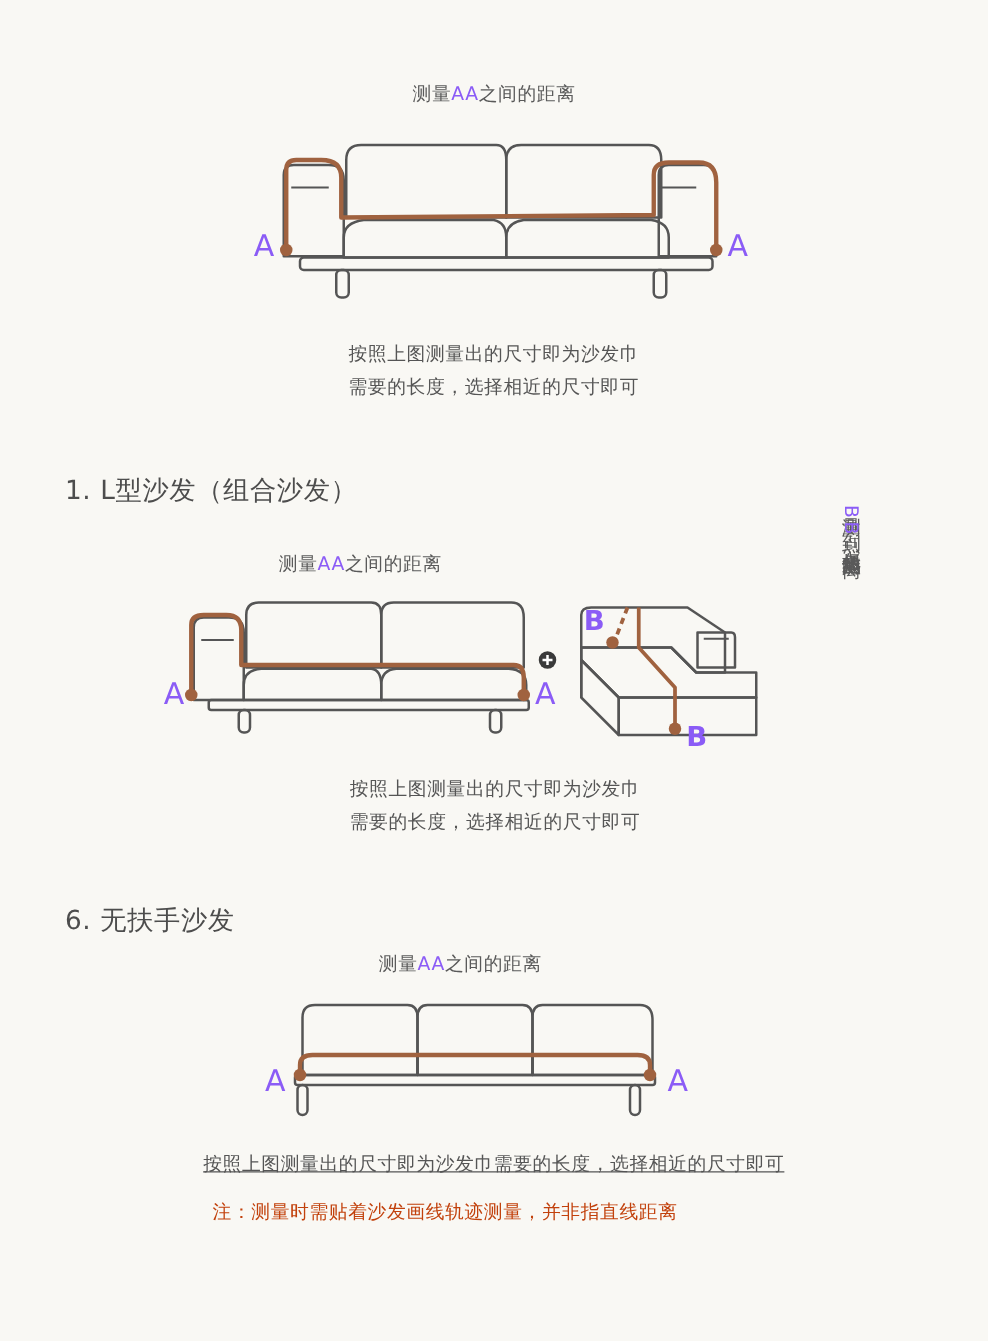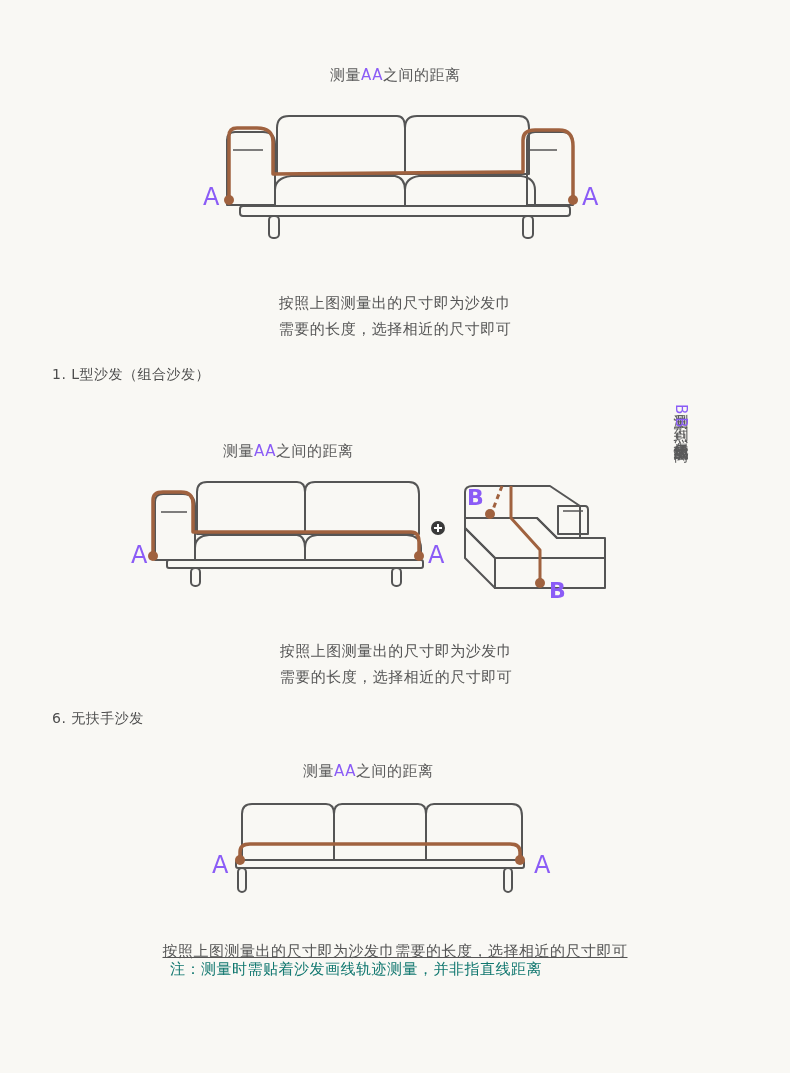--- a/index.html
+++ b/index.html
@@ -1,24 +1,24 @@
 <!DOCTYPE html>
 <html><head>
 <meta charset="utf-8">
 <style>
   html, body { margin:0; padding:0; }
   body { width:790px; height:1073px; background:#f9f8f4; position:relative; overflow:hidden;
          font-family:"DejaVu Sans","Liberation Sans",sans-serif; color:#555; }
   .abs { position:absolute; }
   .caption { font-size:15px; color:#5a5a5a; letter-spacing:0.5px; white-space:nowrap; }
   .accent { color:#8b5cf6;text-align:center; }
-  .desc { font-size:15px; color:#555; line-height:26px; text-align:center; letter-spacing:0.5px;margin-top:20px; }
-  .heading { font-size:14px; color:#4d4d4d; letter-spacing:0.5px; white-space:nowrap; }
+  .desc { font-size:15px; color:#555; line-height:26px; text-align:center; letter-spacing:0.5px; }
+  .heading { font-size:21px; color:#4d4d4d; letter-spacing:0.5px; white-space:nowrap;margin-top:12px; }
   .vert { writing-mode:vertical-rl; font-size:15px; color:#5a5a5a; letter-spacing:1px; line-height:17px; }
-  .note { font-size:15px; color:#0f766e; letter-spacing:0.5px; white-space:nowrap; }
+  .note { font-size:15px; color:#c2410c; letter-spacing:0.5px; white-space:nowrap; }
 </style>
 </head>
 <body>
 
 <div class="abs caption" style="left:330px;top:66px;">
   <span>测量</span><span class="accent">AA</span><span>之间的距离</span>
 </div>
 
 <svg class="abs" style="left:195px;top:110px;" width="420" height="135" viewBox="0 0 420 135">
   <g fill="none" stroke="#555" stroke-width="2" stroke-linejoin="round">

